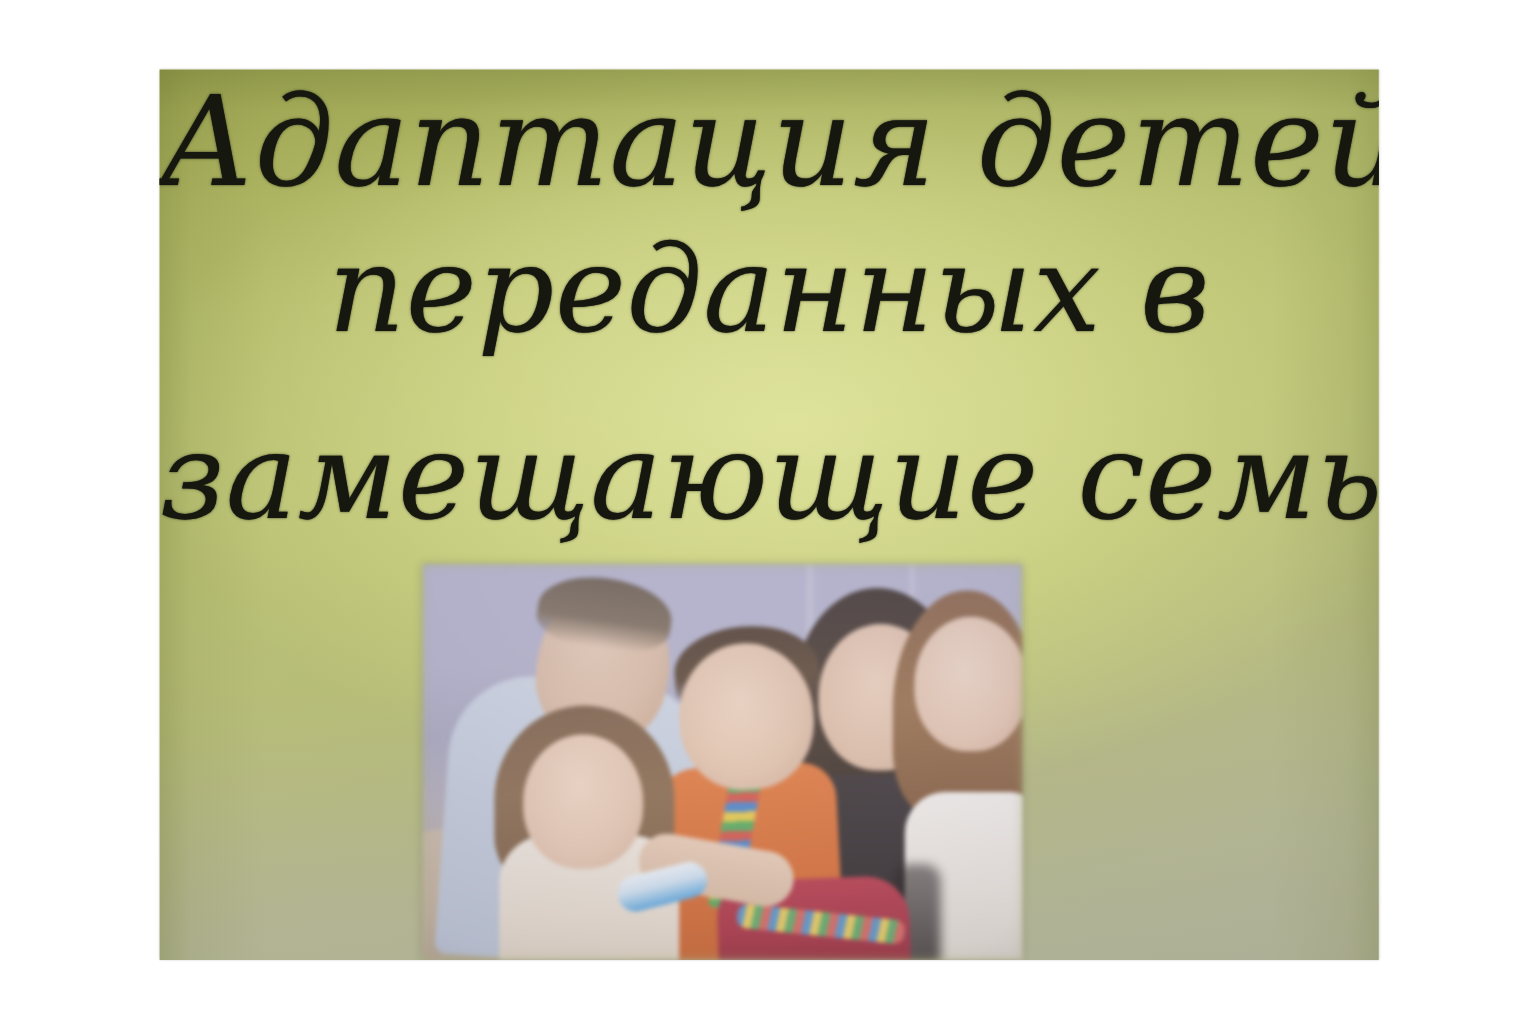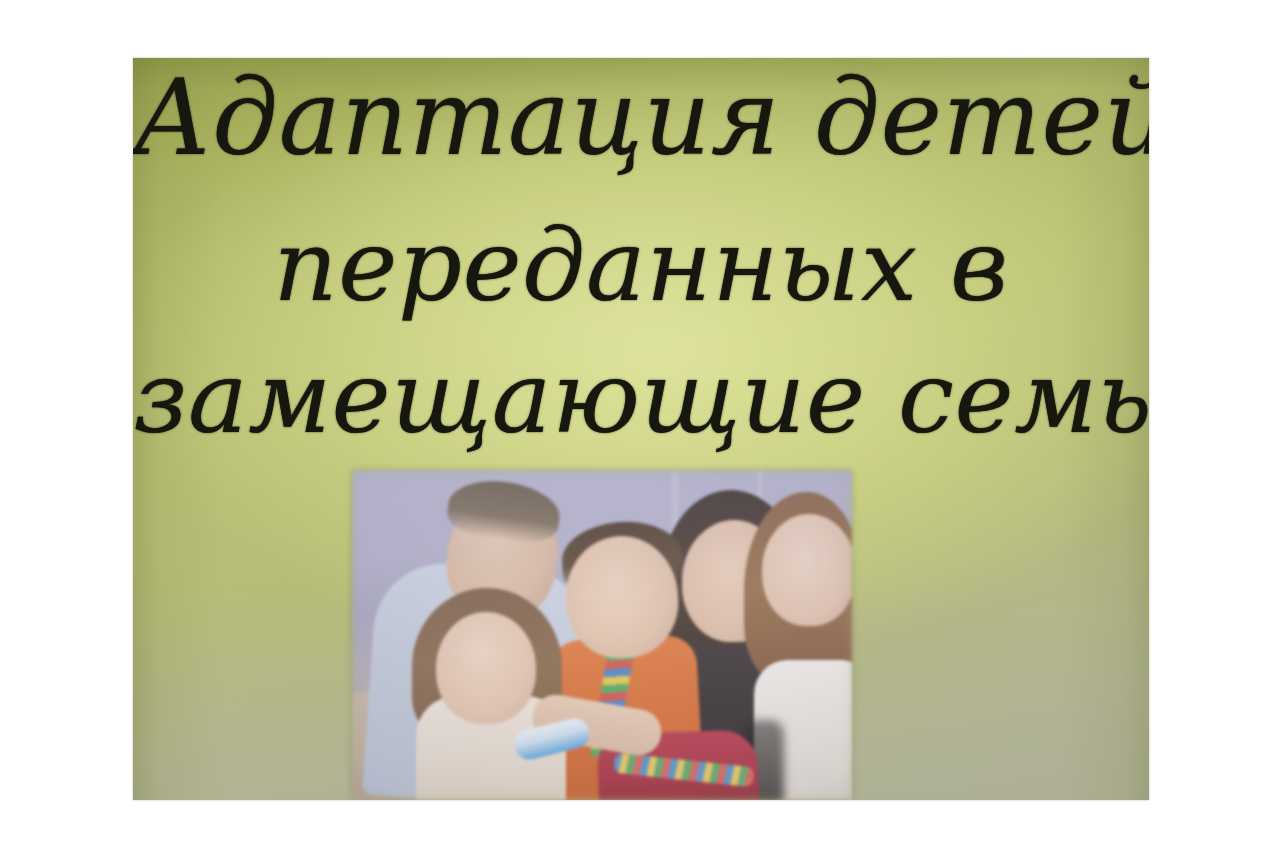--- a/index.html
+++ b/index.html
@@ -105,21 +105,21 @@
   #title-line-1 {
     position: absolute;
     left: 0; right: 0;
     top: 8px;
     font-size: 104px;
     line-height: 1.0;
   }
   #title-line-2 {
     position: absolute;
     left: 0; right: 0;
-    top: 158px;
+    top: 134px;
     font-size: 100px;
     line-height: 1.0;
   }
   #title-line-3 {
     position: absolute;
     left: 0; right: 0;
     top: 290px;
     font-size: 100px;
     line-height: 1.0;
   }

